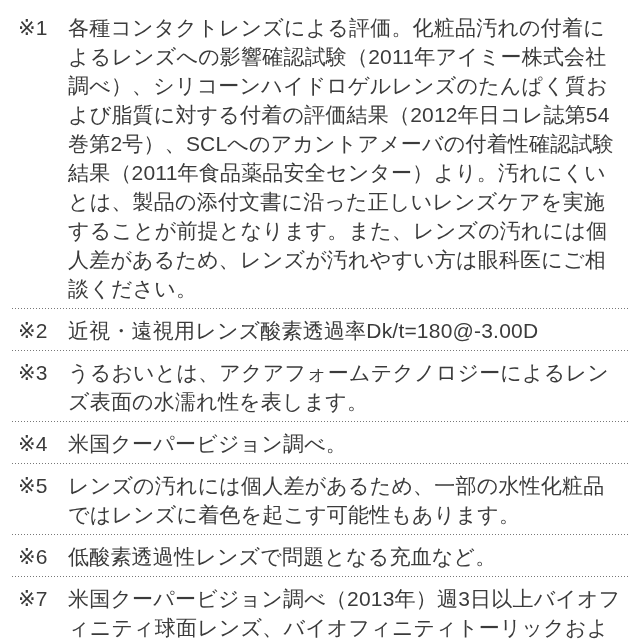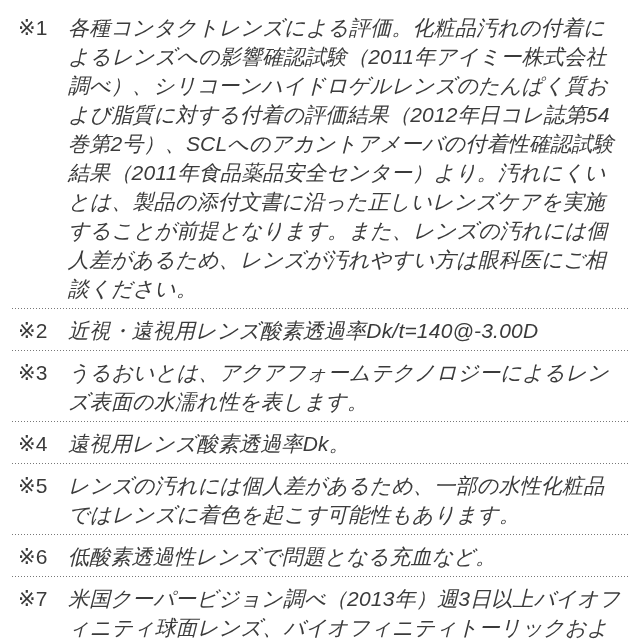--- a/index.html
+++ b/index.html
@@ -25,21 +25,20 @@
   }
   .note-marker {
     flex: 0 0 50px;
     width: 50px;
     white-space: nowrap;
   }
   .note-text {
     flex: 1 1 auto;
     word-break: break-all;
     overflow-wrap: anywhere;
-    font-style: italic;
   }
   .divider {
     height: 1px;
     margin: 5px -6px 7px -6px;
     background-image: repeating-linear-gradient(
       to right,
       #787878 0, #787878 1px,
       transparent 1px, transparent 3px
     );
   }
@@ -51,35 +50,35 @@
 
   <div class="note">
     <div class="note-marker">※1</div>
     <div class="note-text">各種コンタクトレンズによる評価。化粧品汚れの付着によるレンズへの影響確認試験（2011年アイミー株式会社調べ）、シリコーンハイドロゲルレンズのたんぱく質および脂質に対する付着の評価結果（2012年日コレ誌第54巻第2号）、SCLへのアカントアメーバの付着性確認試験結果（2011年食品薬品安全センター）より。汚れにくいとは、製品の添付文書に沿った正しいレンズケアを実施することが前提となります。また、レンズの汚れには個人差があるため、レンズが汚れやすい方は眼科医にご相談ください。</div>
   </div>
 
   <div class="divider"></div>
 
   <div class="note">
     <div class="note-marker">※2</div>
-    <div class="note-text">近視・遠視用レンズ酸素透過率Dk/t=140@-3.00D</div>
+    <div class="note-text">近視・遠視用レンズ酸素透過率Dk/t=180@-3.00D</div>
   </div>
 
   <div class="divider"></div>
 
   <div class="note">
     <div class="note-marker">※3</div>
     <div class="note-text">うるおいとは、アクアフォームテクノロジーによるレンズ表面の水濡れ性を表します。</div>
   </div>
 
   <div class="divider"></div>
 
   <div class="note">
     <div class="note-marker">※4</div>
-    <div class="note-text">遠視用レンズ酸素透過率Dk。</div>
+    <div class="note-text">米国クーパービジョン調べ。</div>
   </div>
 
   <div class="divider"></div>
 
   <div class="note">
     <div class="note-marker">※5</div>
     <div class="note-text">レンズの汚れには個人差があるため、一部の水性化粧品ではレンズに着色を起こす可能性もあります。</div>
   </div>
 
   <div class="divider"></div>

